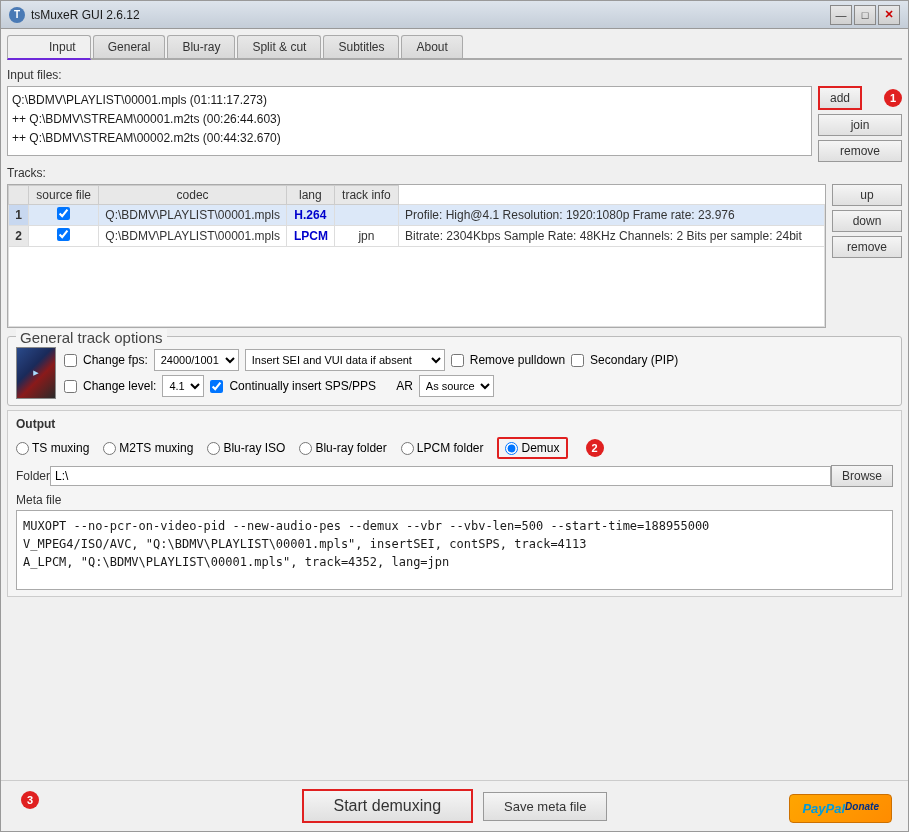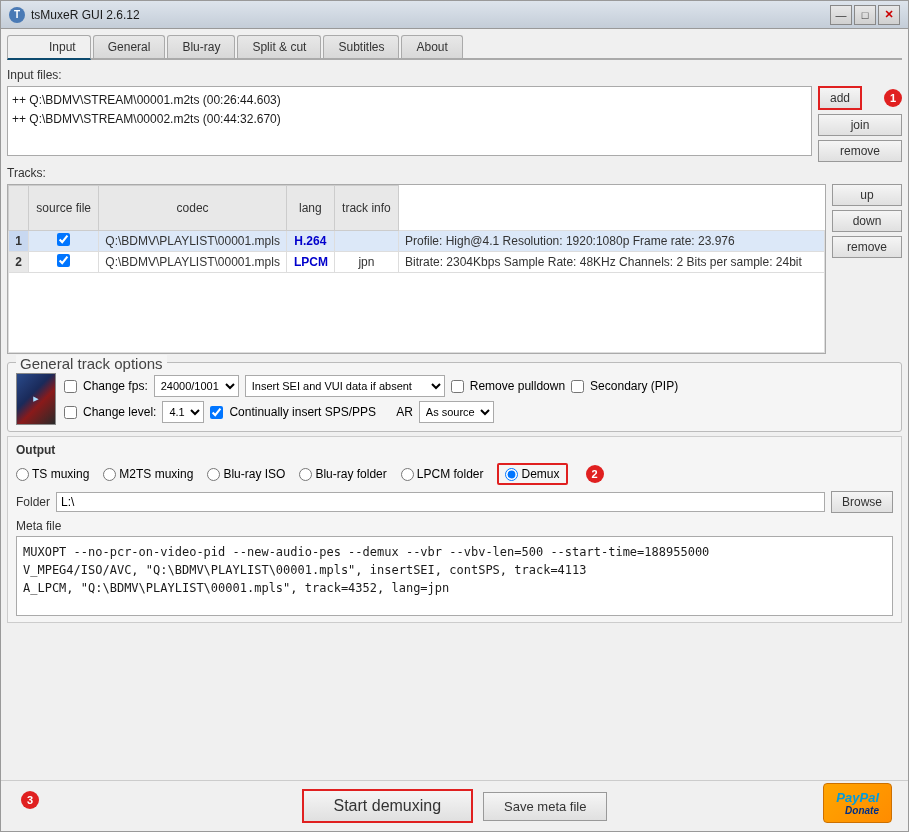--- a/index.html
+++ b/index.html
@@ -76,21 +76,21 @@
       border-bottom: none;
       background: linear-gradient(to bottom, #e8e8e8, #d8d8d8);
       cursor: pointer;
       font-size: 12px;
       color: #333;
       margin-right: 2px;
       border-radius: 3px 3px 0 0;
     }
     .tab.active {
       background: #f0f0f0;
-      border-bottom: 2px solid #0c4a6e;
+      border-bottom: 2px solid #6d28d9;
       margin-bottom: -2px;
       font-weight: 500;
       z-index: 1;
       padding-left: 41px;
     }
     .section-label {
       font-size: 12px;
       color: #333;
       margin-bottom: 4px;
     }
@@ -128,21 +128,21 @@
       border: 2px solid #e02020;
     }
     .tracks-table {
       width: 100%;
       border-collapse: collapse;
       font-size: 12px;
     }
     .tracks-table th {
       background: #e8e8e8;
       border: 1px solid #ccc;
-      padding: 15px 6px;
+      padding: 2px 6px;
       text-align: center;
       font-weight: normal;
       color: #333;
     }
     .tracks-table td {
       border: 1px solid #ddd;
       padding: 2px 6px;
       color: #333;
     }
     .tracks-outer {
@@ -232,21 +232,20 @@
       cursor: pointer;
     }
     .radio-item.highlighted {
       border: 2px solid #e02020;
       padding: 2px 6px;
       border-radius: 2px;
     }
     .folder-row {
       display: flex;
       align-items: center;
-      gap: 6px;
       margin-bottom: 6px;
     }
     .folder-label {
       font-size: 12px;
       color: #333;
       white-space: nowrap;
     }
     .folder-input {
       flex: 1;
       border: 1px solid #aaa;
@@ -296,22 +295,22 @@
       bottom: 8px;
       background: linear-gradient(135deg, #ffa500, #ff8c00);
       border: 1px solid #cc7000;
       border-radius: 4px;
       padding: 6px 12px;
       cursor: pointer;
       font-size: 11px;
       font-weight: bold;
       color: #003087;
       display: flex;
-      flex-direction: column;
-      align-items: flex-end;
+      flex-direction: row;
+      align-items: flex-start;
     }
     .paypal-top { color: #009cde; font-size: 13px; font-weight: bold; font-style: italic; }
     .paypal-bottom { color: #003087; font-size: 10px; font-style: italic; }
     .circle-badge {
       display: inline-flex;
       align-items: center;
       justify-content: center;
       width: 18px;
       height: 18px;
       border-radius: 50%;
@@ -359,20 +358,21 @@
       <div class="tab">Blu-ray</div>
       <div class="tab">Split &amp; cut</div>
       <div class="tab">Subtitles</div>
       <div class="tab">About</div>
     </div>
 
     <div style="margin-top:4px;">
       <div class="section-label">Input files:</div>
       <div class="input-row">
         <div class="input-files-box" style="flex:1;">
+          <div>Q:\BDMV\PLAYLIST\00001.mpls (01:11:17.273)</div>
           <div>++ Q:\BDMV\STREAM\00001.m2ts (00:26:44.603)</div>
           <div>++ Q:\BDMV\STREAM\00002.m2ts (00:44:32.670)</div>
         </div>
         <div class="btn-group-right">
           <div style="display:flex;align-items:center;gap:18px;">
             <button class="btn highlighted">add</button>
             <span class="circle-badge">1</span>
           </div>
           <button class="btn">join</button>
           <button class="btn">remove</button>

